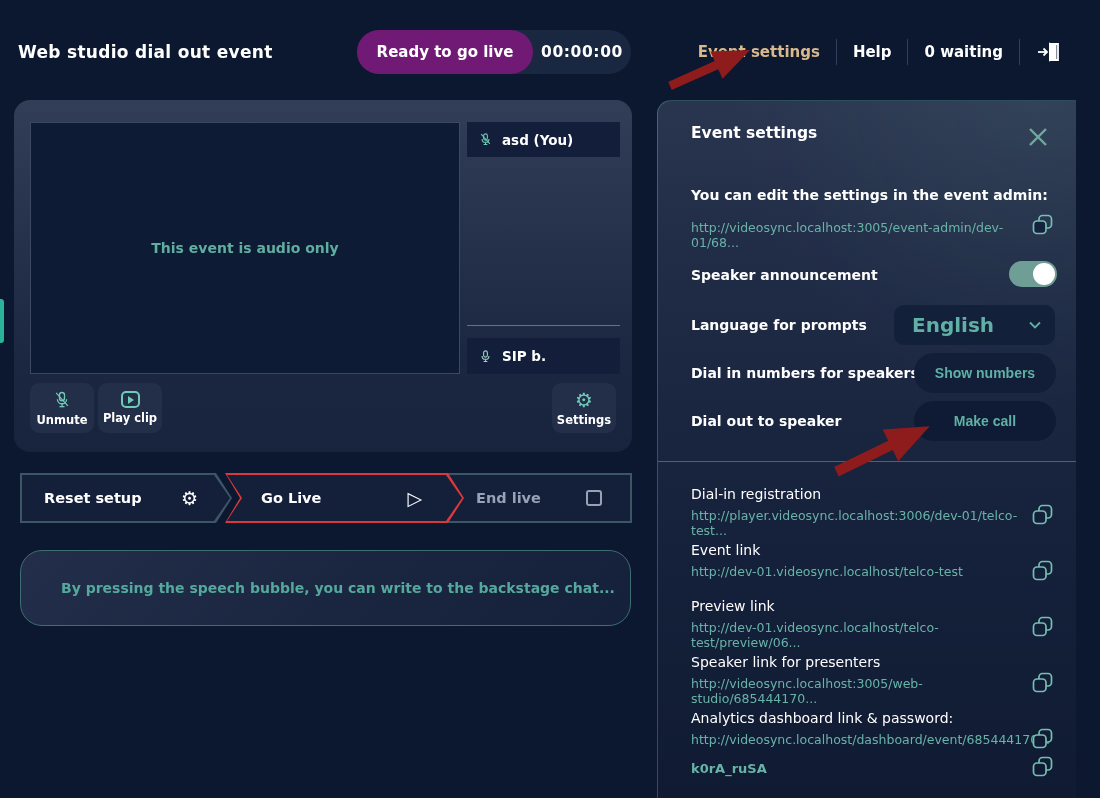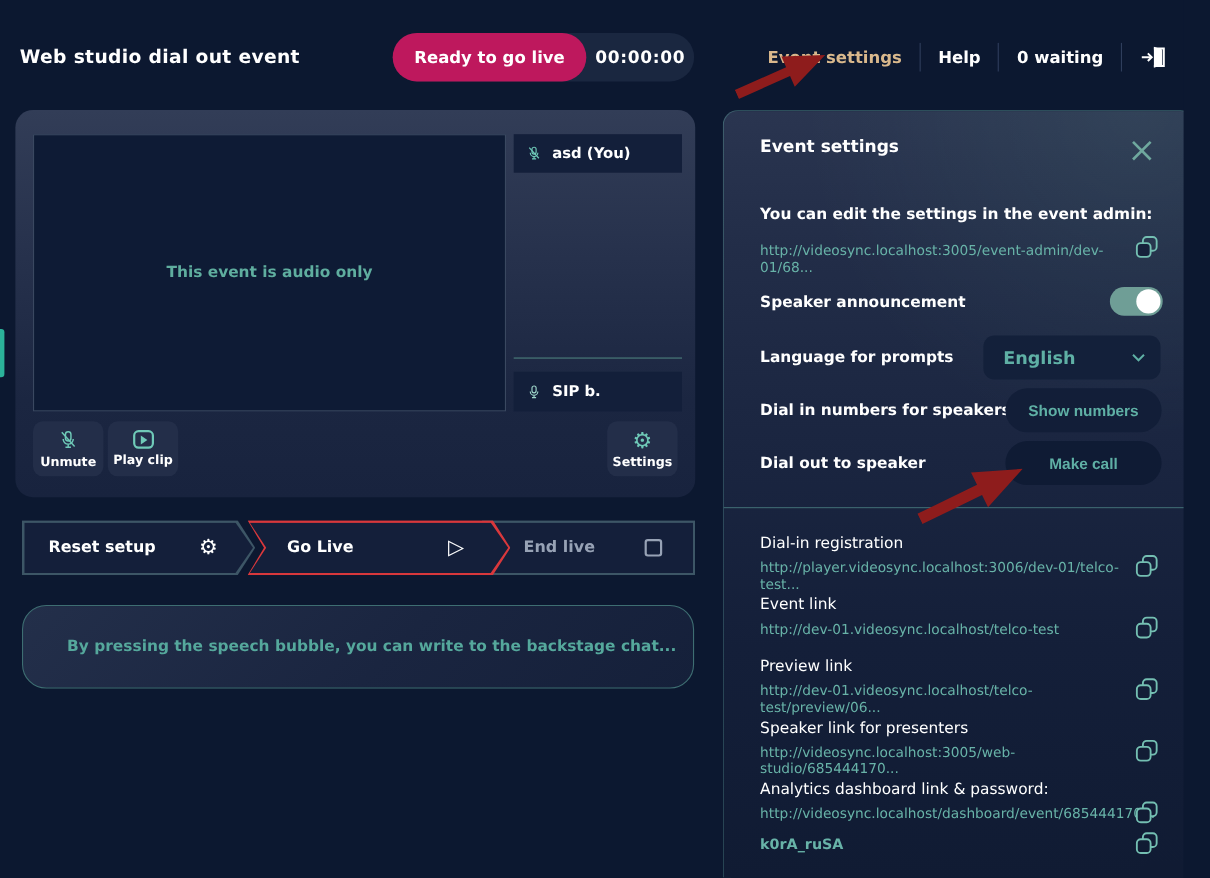--- a/index.html
+++ b/index.html
@@ -7,21 +7,21 @@
   .screen{position:relative;width:1076px;height:798px;overflow:hidden;
     background:#0c1830;font-family:"DejaVu Sans","Liberation Sans",sans-serif;color:#fff;}
 
   
   .accent-bar{position:absolute;left:0;top:299px;width:4px;height:44px;background:#2bb39a;border-radius:0 3px 3px 0;}
 
   
   .page-title{position:absolute;left:18px;top:42px;font-size:17px;font-weight:700;letter-spacing:.3px;}
   .status-pill{position:absolute;left:357px;top:30px;width:274px;height:44px;border-radius:22px;
     background:#1a2740;display:flex;align-items:center;}
-  .status-label{width:176px;height:44px;border-radius:22px;background:#be185d;display:flex;align-items:center;
+  .status-label{width:176px;height:44px;border-radius:22px;background:#701a75;display:flex;align-items:center;
     justify-content:center;font-size:15px;font-weight:600;}
   .timer{flex:1;text-align:center;font-size:15.5px;font-weight:700;letter-spacing:.6px;}
   .topnav{position:absolute;right:14px;top:33px;height:38px;display:flex;align-items:center;gap:16px;}
   .topnav a{text-decoration:none;font-size:15px;font-weight:600;color:#fff;cursor:pointer;}
   .nav-event-settings{color:#d9b88c !important;}
   .vsep{width:1px;height:26px;background:#2f3e5c;}
   .logout{display:flex;align-items:center;cursor:pointer;}
 
   
   .annot{position:absolute;z-index:40;pointer-events:none;}
@@ -94,21 +94,21 @@
   .p-link{color:#68b3a8;font-size:12.5px;font-weight:500;cursor:pointer;text-decoration:none;display:block;}
   .admin-link{position:absolute;left:33px;top:119px;max-width:330px;}
   .copy-btn{position:absolute;left:374px;width:22px;height:22px;cursor:pointer;}
   .p-label{position:absolute;left:33px;font-size:14px;font-weight:600;}
   .toggle{position:absolute;left:351px;top:160px;width:48px;height:26px;border-radius:13px;
     background:#6f9e96;cursor:pointer;}
   .knob{position:absolute;right:2px;top:2px;width:22px;height:22px;border-radius:50%;background:#fff;}
   .dropdown{position:absolute;left:236px;top:204px;width:161px;height:40px;border-radius:10px;
     background:#13203a;display:flex;align-items:center;justify-content:space-between;
     padding:0 14px 0 18px;cursor:pointer;}
-  .dropdown .dval{color:#5fb0a5;font-size:16px;font-weight:600;}
+  .dropdown .dval{color:#5fb0a5;font-size:20px;font-weight:600;}
   .pill-btn{position:absolute;left:256px;width:142px;height:40px;border-radius:20px;background:#121e38;
     color:#5fb0a5;font-size:14px;font-weight:600;display:flex;align-items:center;justify-content:center;
     cursor:pointer;border:none;}
   .btn-shownumbers{top:252px;}
   .btn-makecall{top:300px;background:#0f1b34;}
   .p-divider{position:absolute;left:0;top:360px;width:100%;height:1px;background:rgba(100,176,166,.5);}
   .link-label{position:absolute;left:33px;font-size:14px;font-weight:400;}
   .link-url{position:absolute;left:33px;max-width:330px;}
   .password{position:absolute;left:33px;top:660px;color:#68b3a8;font-size:13px;font-weight:600;}
 </style>

